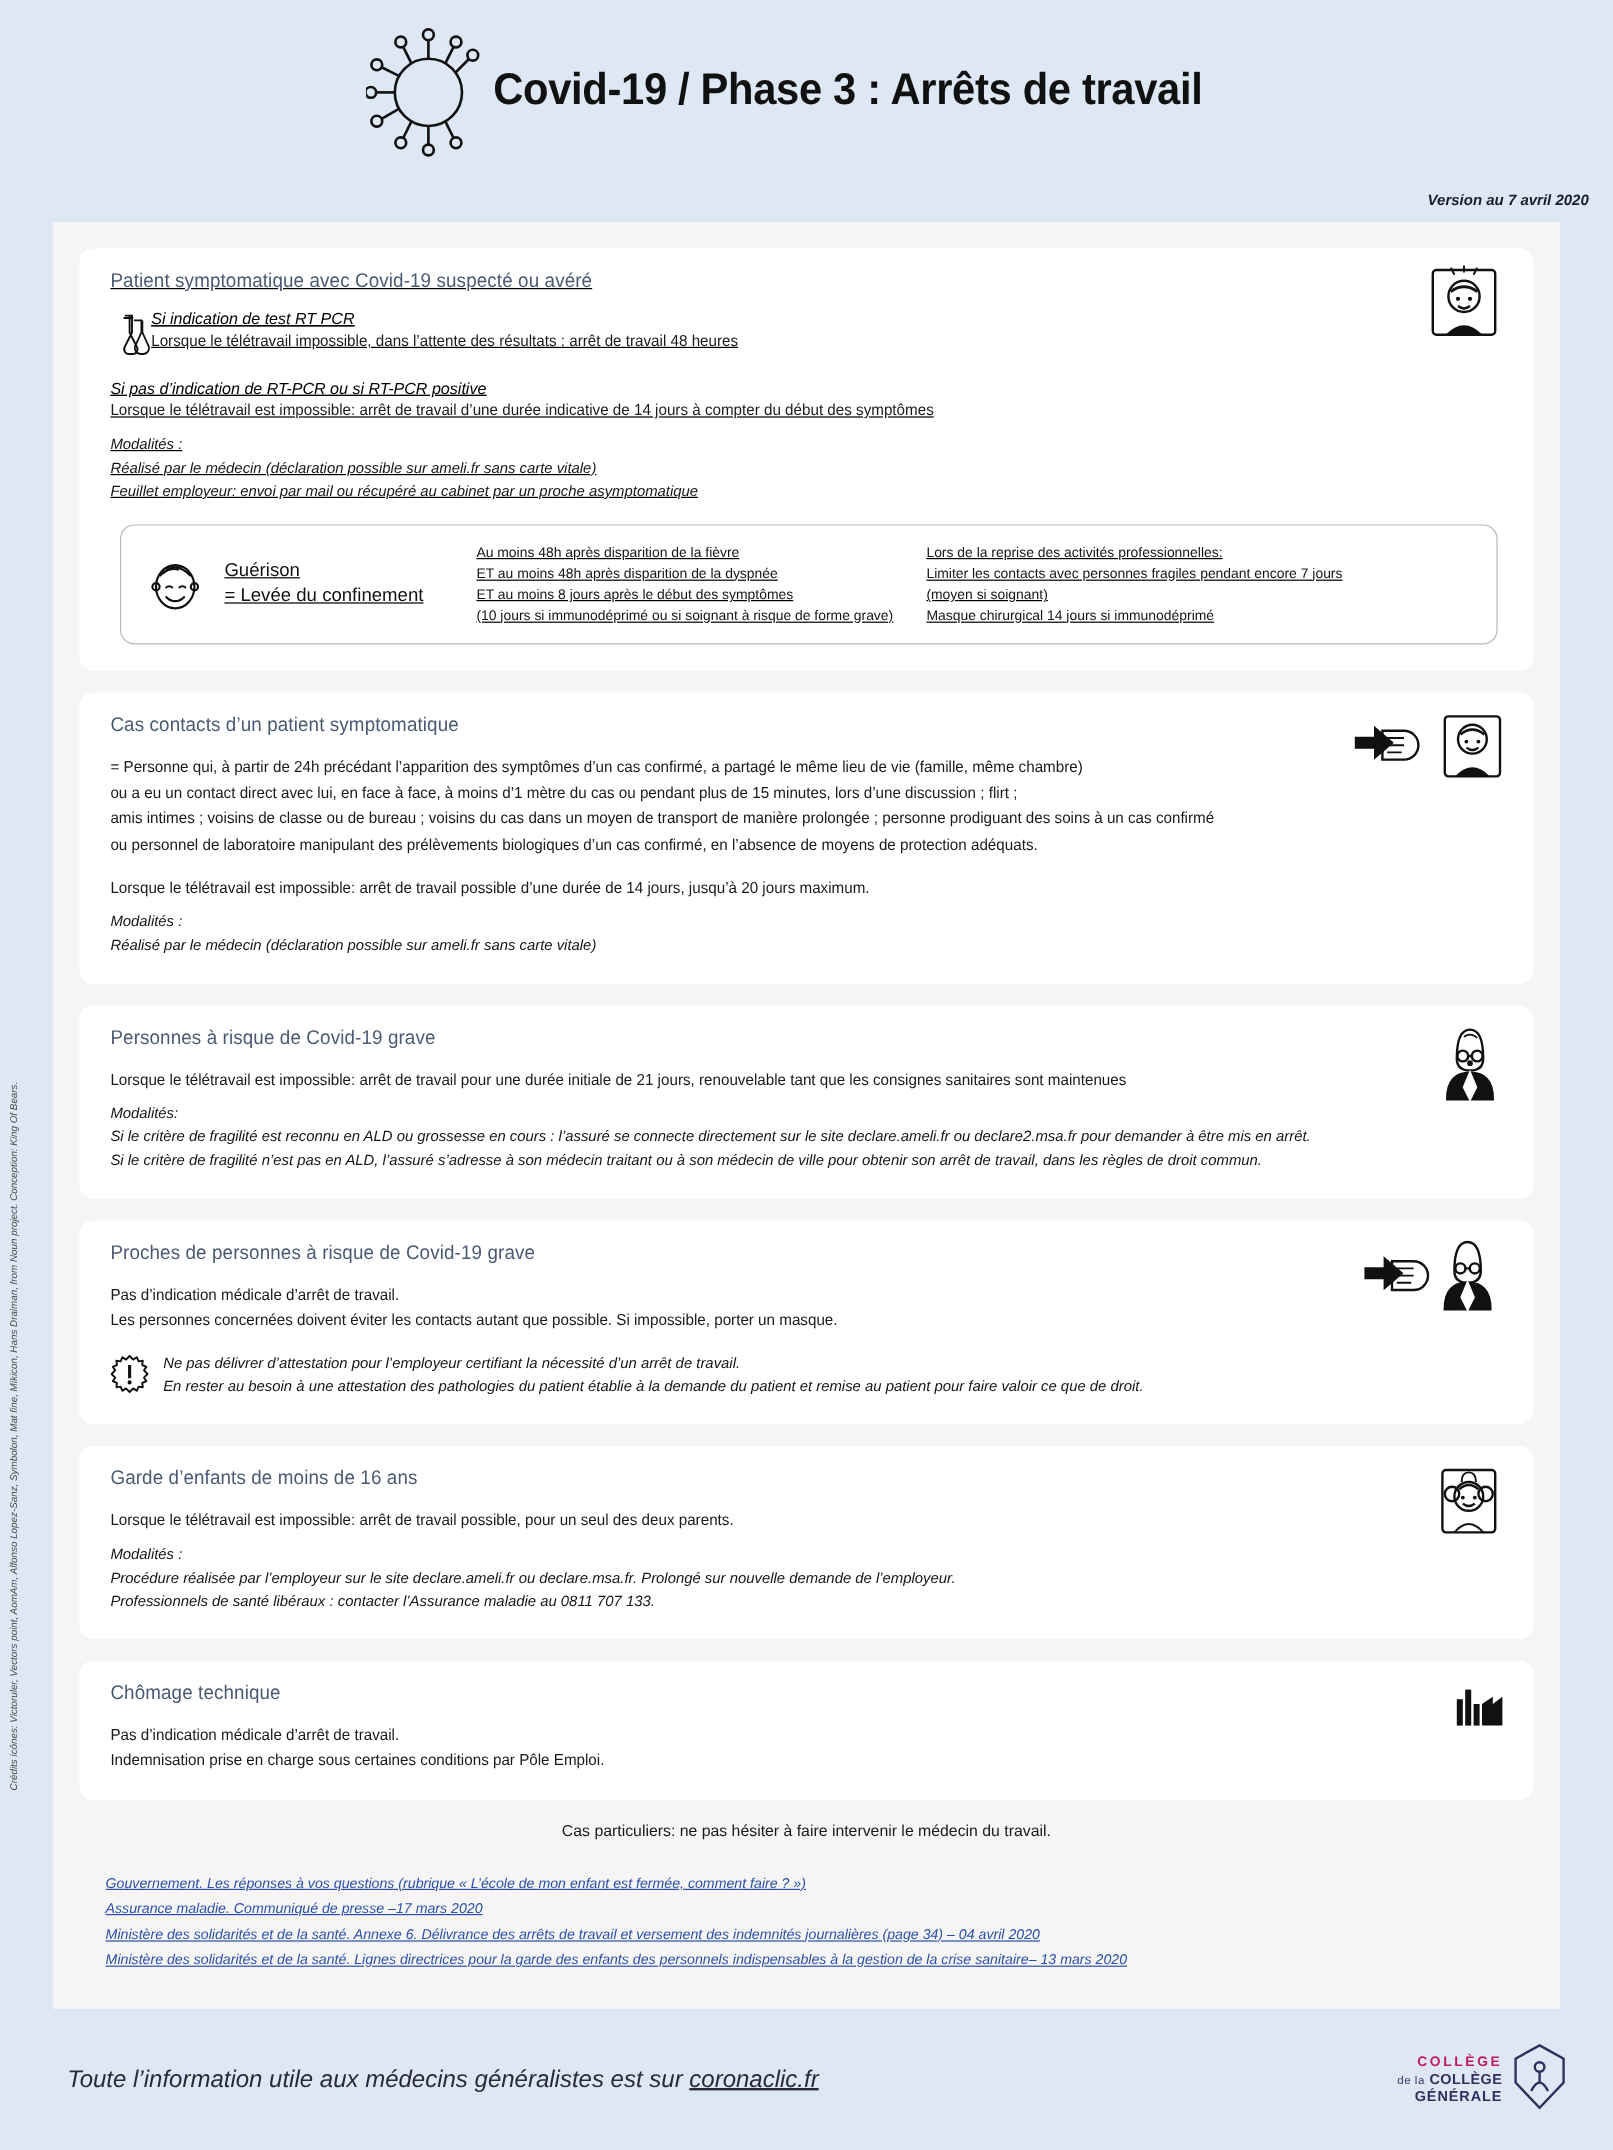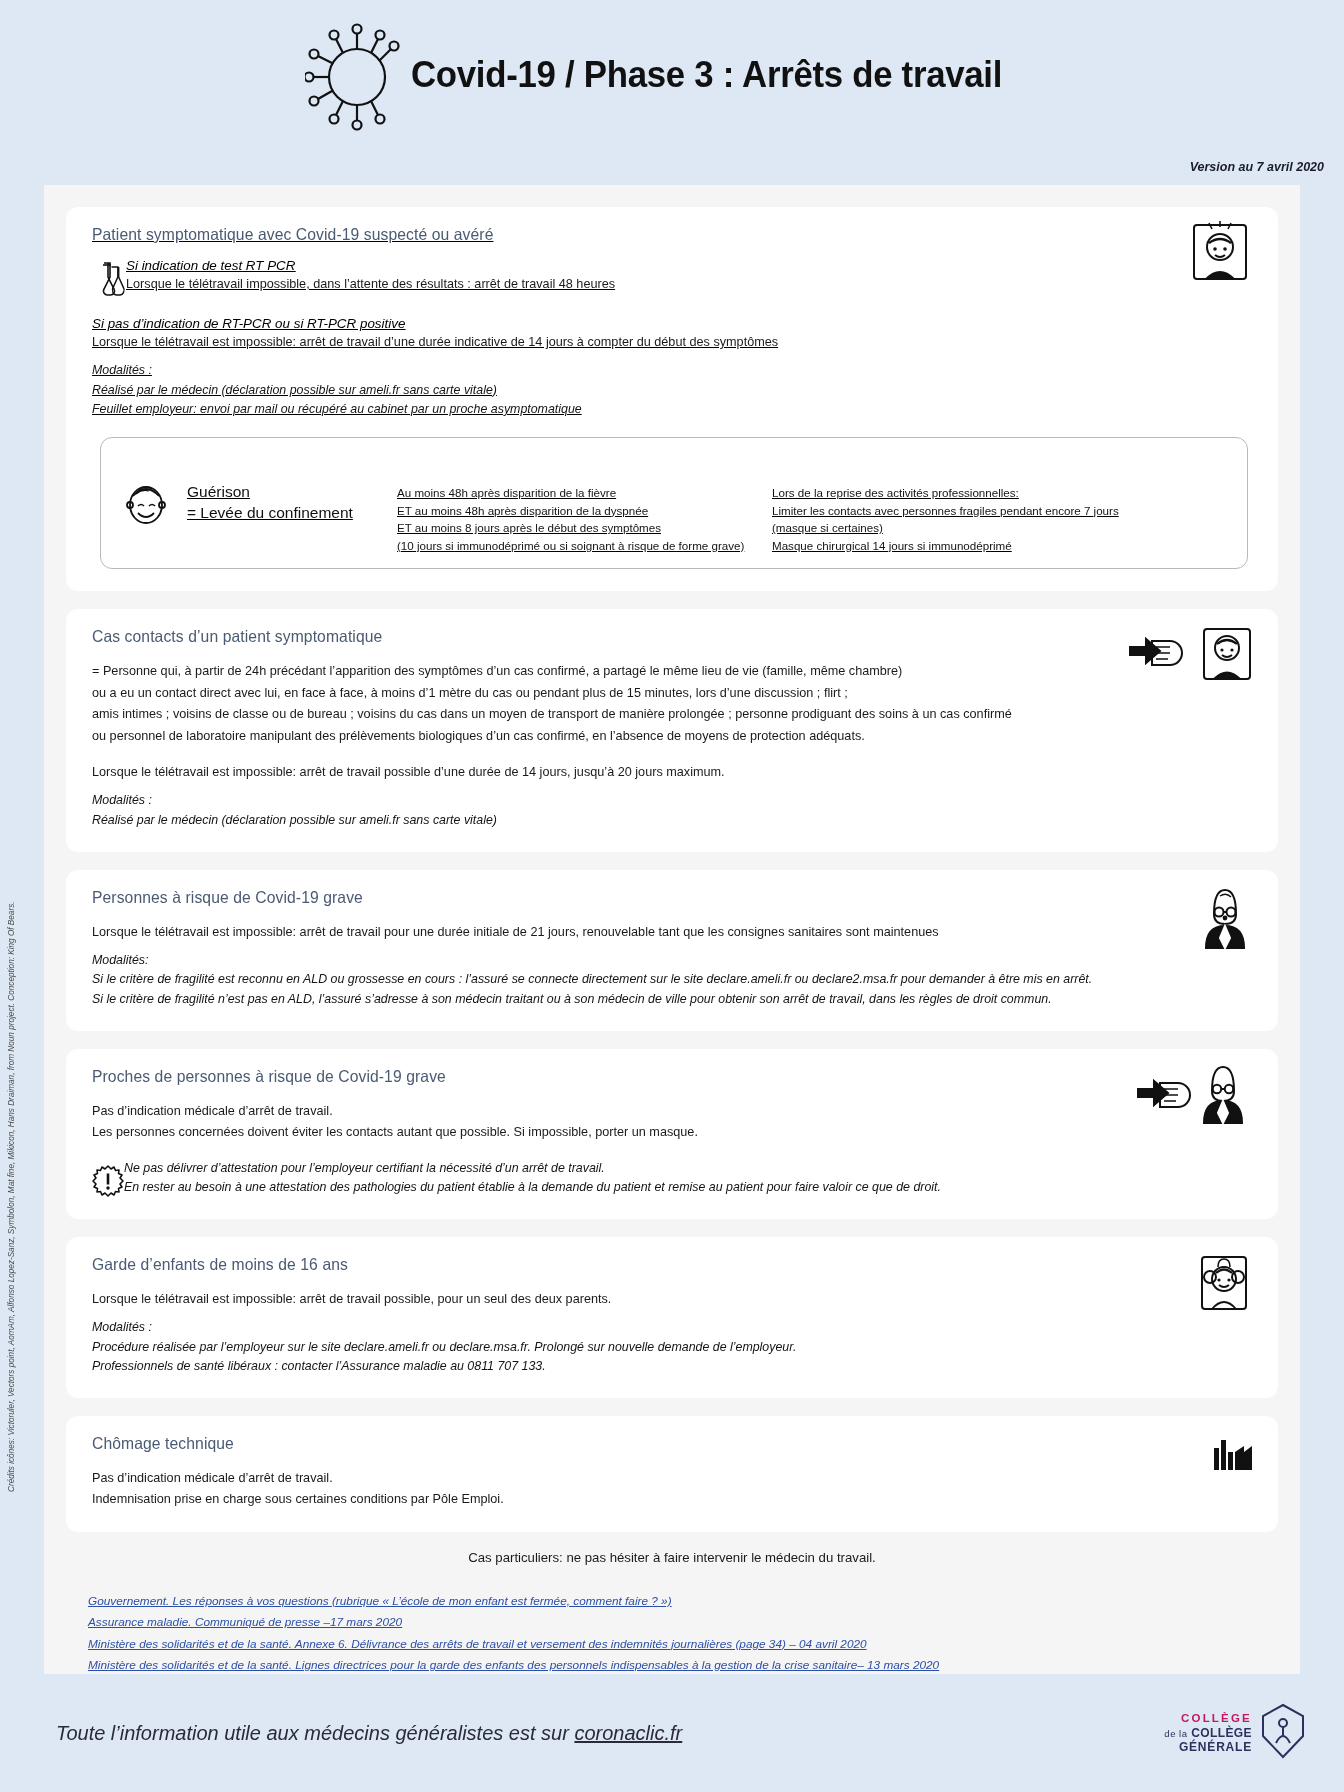--- a/index.html
+++ b/index.html
@@ -61,28 +61,28 @@
   .guerison {
     border: 1.4px solid #b9b9b9; border-radius: 12px;
     margin: 18px 4px 0 8px; padding: 14px 14px 14px 20px;
     display: flex; align-items: center; gap: 0;
   }
   .g-face { width: 50px; height: 50px; flex: 0 0 auto; }
   .g-label {
     font-size: 15.5px; color: #111; line-height: 1.35; margin-left: 16px;
     width: 210px; flex: 0 0 auto;
   }
-  .g-col { font-size: 11.6px; line-height: 1.52; color: #141414; margin-top: 32px; }
+  .g-col { font-size: 11.6px; line-height: 1.52; color: #141414; }
   .g-col.first { width: 375px; flex: 0 0 auto; }
 
   
   .corner-icon { position: absolute; right: 24px; top: 14px; }
 
   
-  .warn-row { display: flex; align-items: flex-end; gap: 0; margin-top: 16px; }
+  .warn-row { display: flex; align-items: flex-start; gap: 12px; margin-top: 16px; }
   .warn-icon { width: 32px; height: 32px; flex: 0 0 auto; margin-top: 2px; }
 
   
   .center-note {
     text-align: center; font-size: 13.2px; color: #1a1a1a;
     margin: 14px 0 26px 0;
   }
   
   .links { padding: 0 44px 0 44px; }
   .links a {
@@ -228,21 +228,21 @@
         </div>
         <div class="g-col first">
           <div>Au moins 48h après disparition de la fièvre</div>
           <div>ET au moins 48h après disparition de la dyspnée</div>
           <div>ET au moins 8 jours après le début des symptômes</div>
           <div>(10 jours si immunodéprimé ou si soignant à risque de forme grave)</div>
         </div>
         <div class="g-col">
           <div>Lors de la reprise des activités professionnelles:</div>
           <div>Limiter les contacts avec personnes fragiles pendant encore 7 jours</div>
-          <div>(masque si certaines)</div>
+          <div>(moyen si soignant)</div>
           <div>Masque chirurgical 14 jours si immunodéprimé</div>
         </div>
       </div>
     </div>
 
     <div class="card">
       <span class="corner-icon">
         <svg width="128" height="62" viewBox="0 0 128 62">
           <g fill="#111" stroke="#111" stroke-width="2">
             <path d="M4 24 h16 v-8 l14 12 -14 12 v-8 H4 z"></path>

